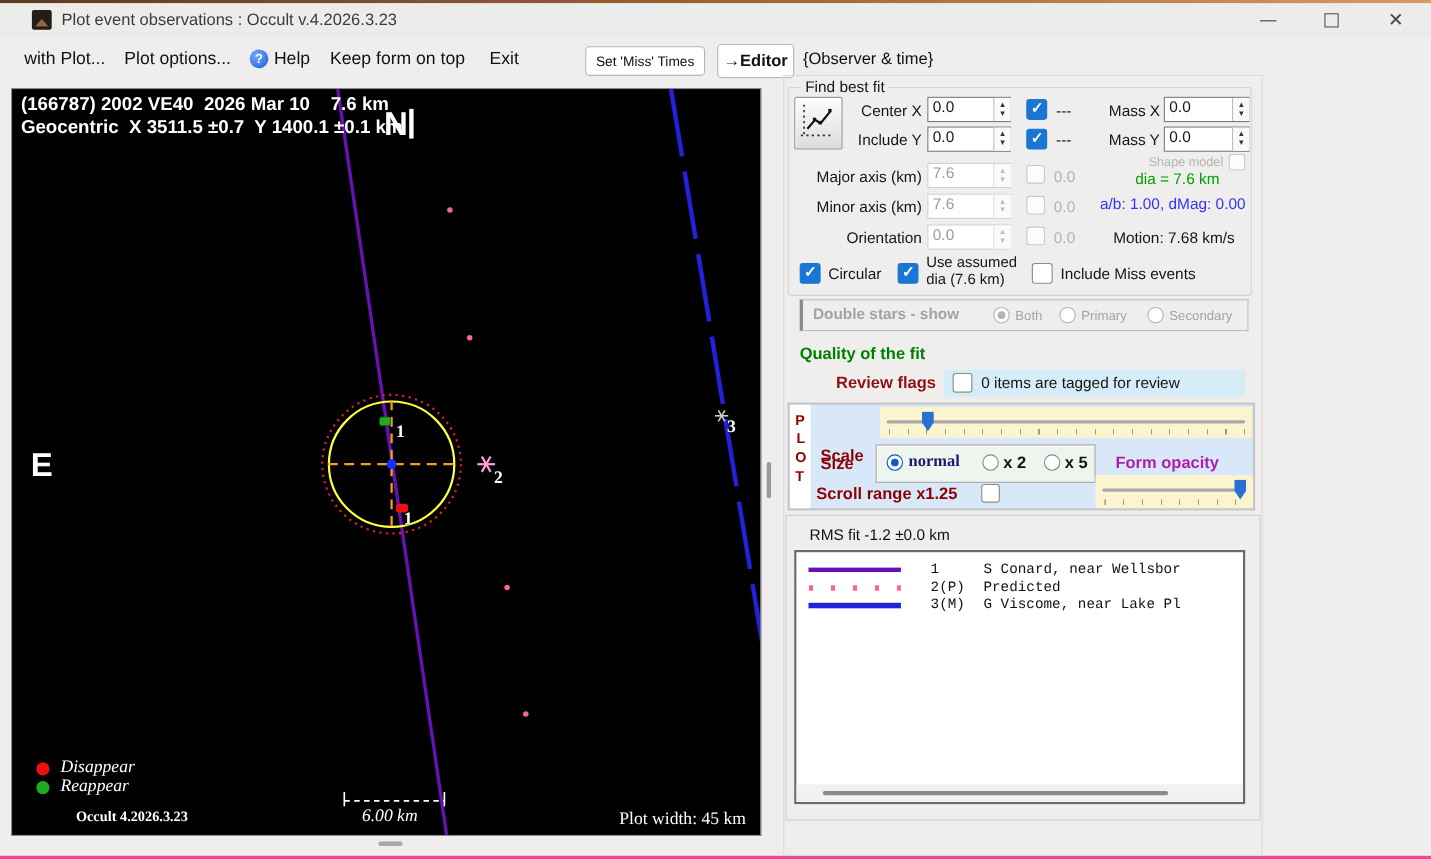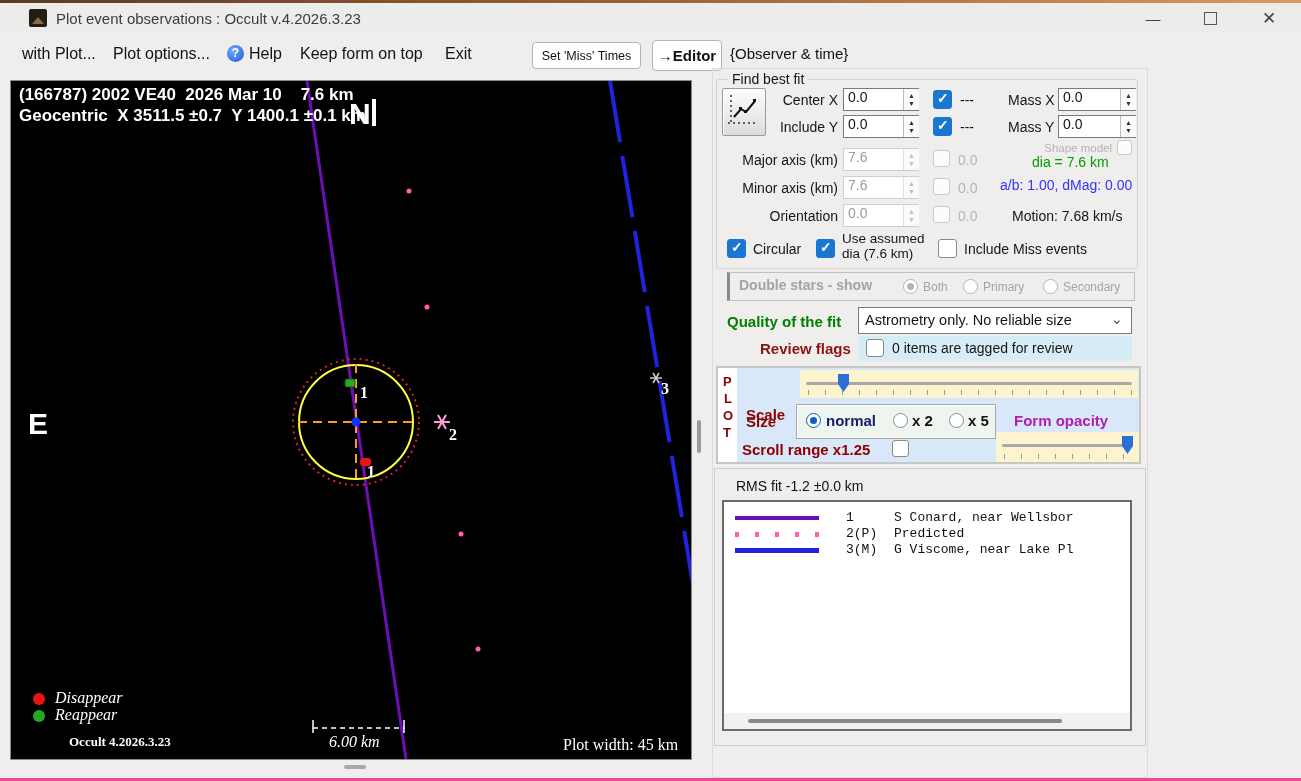--- a/index.html
+++ b/index.html
@@ -231,24 +231,20 @@
   <div class="abs" style="left:727px;top:272px;width:404px;height:27px;border:1px solid #c2c0be;border-left:3px solid #8a8a8a;"></div>
   <span class="abs" style="left:739px;top:277px;font-size:14px;font-weight:bold;color:#a5a3a1;">Double stars - show</span>
   <div class="abs radio dis sel" style="left:903px;top:279px;"></div>
   <span class="abs" style="left:923px;top:280px;font-size:12px;color:#a5a3a1;">Both</span>
   <div class="abs radio dis" style="left:963px;top:279px;"></div>
   <span class="abs" style="left:983px;top:280px;font-size:12px;color:#a5a3a1;">Primary</span>
   <div class="abs radio dis" style="left:1043px;top:279px;"></div>
   <span class="abs" style="left:1063px;top:280px;font-size:12px;color:#a5a3a1;">Secondary</span>
 
   <span class="abs" style="left:727px;top:313px;font-size:15px;font-weight:bold;color:#008000;">Quality of the fit</span>
-  <div class="abs" style="left:858px;top:307px;width:274px;height:27px;background:#fff;border:1px solid #7a7a7a;box-sizing:border-box;">
-    <span class="abs" style="left:6px;top:4px;font-size:14.5px;color:#151515;">Astrometry only. No reliable size</span>
-    <span class="abs" style="right:8px;top:2px;font-size:15px;color:#555;">⌄</span>
-  </div>
 
   <span class="abs" style="left:760px;top:340px;font-size:15px;font-weight:bold;color:#8b1212;">Review flags</span>
   <div class="abs" style="left:858px;top:336px;width:274px;height:25px;background:#d6ecf7;">
     <div class="abs cb" style="left:8px;top:3px;width:18px;height:18px;"></div>
     <span class="abs" style="left:34px;top:4px;font-size:14px;color:#151515;">0 items are tagged for review</span>
   </div>
 
   <div class="abs" style="left:716px;top:366px;width:425px;height:98px;background:#d9e8f8;border:2px solid #c6c6c6;box-sizing:border-box;">
     <div class="abs" style="left:0;top:0;width:19px;height:94px;background:#fff;">
       <span class="abs dr" style="left:5px;top:6px;font-size:13px;">P</span>
@@ -258,21 +254,21 @@
     </div>
     <span class="abs dr" style="left:28px;top:9px;margin-top:29px;">Scale</span>
     <div class="abs slider" style="left:82px;top:2px;width:338px;height:28px;">
       <div class="groove"></div>
       <div class="thumb" style="left:38px;"></div>
       <div class="ticks"></div>
     </div>
     <span class="abs dr" style="left:28px;top:45px;">Size</span>
     <div class="abs" style="left:78px;top:36px;width:198px;height:33px;background:#eef4ee;border:1px solid #a8a8a8;box-shadow:inset 1px 1px 0 #fff;">
       <div class="abs radio sel" style="left:9px;top:8px;"></div>
-      <span class="abs" style="left:29px;top:7px;font-size:15px;font-weight:bold;color:#1a1a6e;">normal</span>
+      <span class="abs" style="left:29px;top:7px;font-size:15px;font-weight:bold;color:#1a1a6e;font-family:Liberation Serif, serif;">normal</span>
       <div class="abs radio" style="left:96px;top:8px;"></div>
       <span class="abs" style="left:115px;top:7px;font-size:15px;font-weight:bold;color:#111;">x 2</span>
       <div class="abs radio" style="left:152px;top:8px;"></div>
       <span class="abs" style="left:171px;top:7px;font-size:15px;font-weight:bold;color:#111;">x 5</span>
     </div>
     <span class="abs" style="left:296px;top:44px;font-size:15px;font-weight:bold;color:#b01db0;">Form opacity</span>
     <div class="abs slider" style="left:278px;top:64px;width:143px;height:30px;">
       <div class="groove"></div>
       <div class="thumb" style="left:126px;"></div>
       <div class="ticks"></div>

